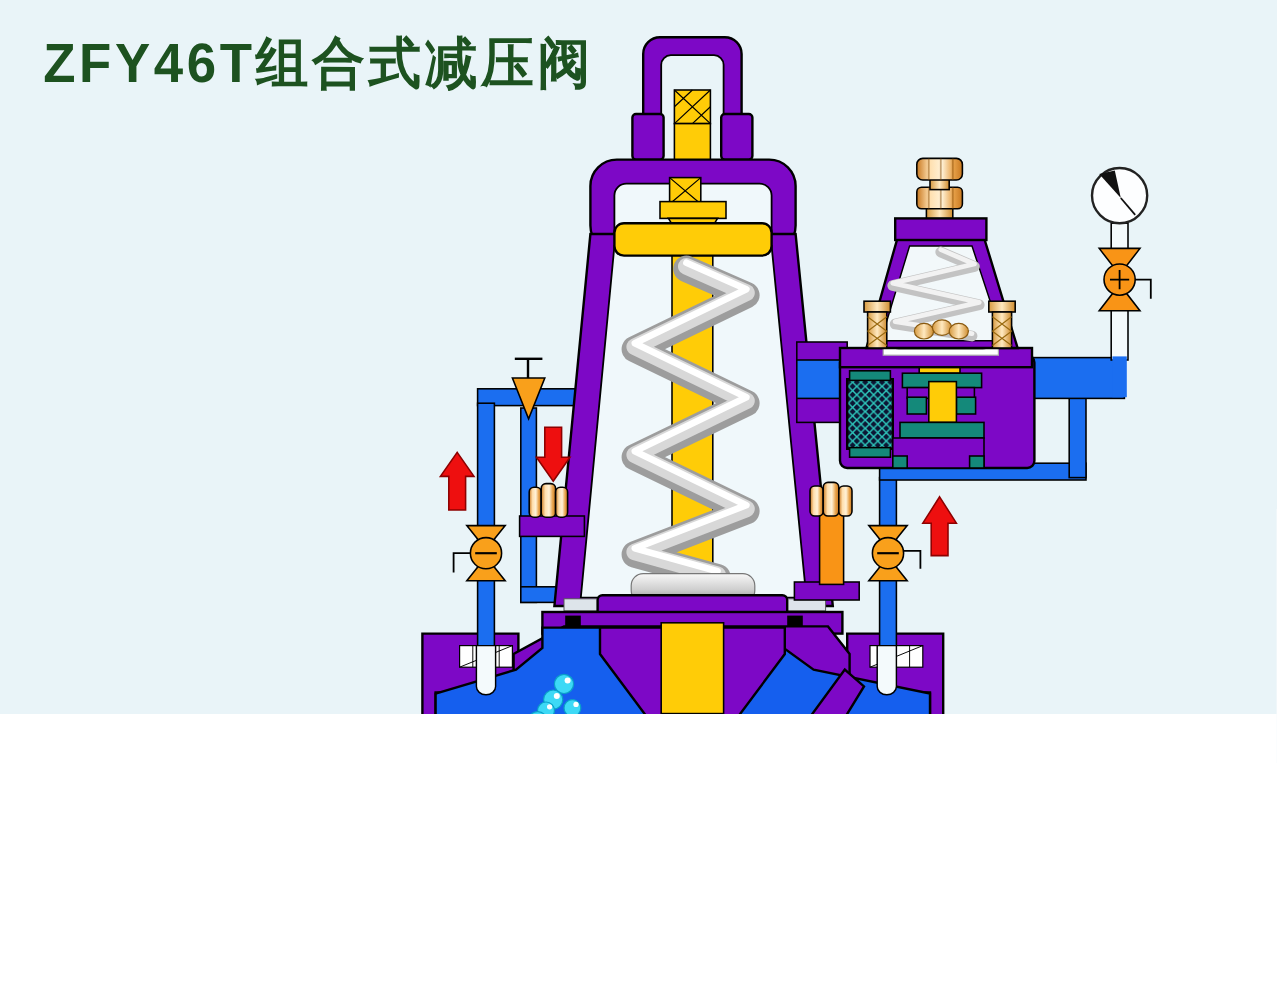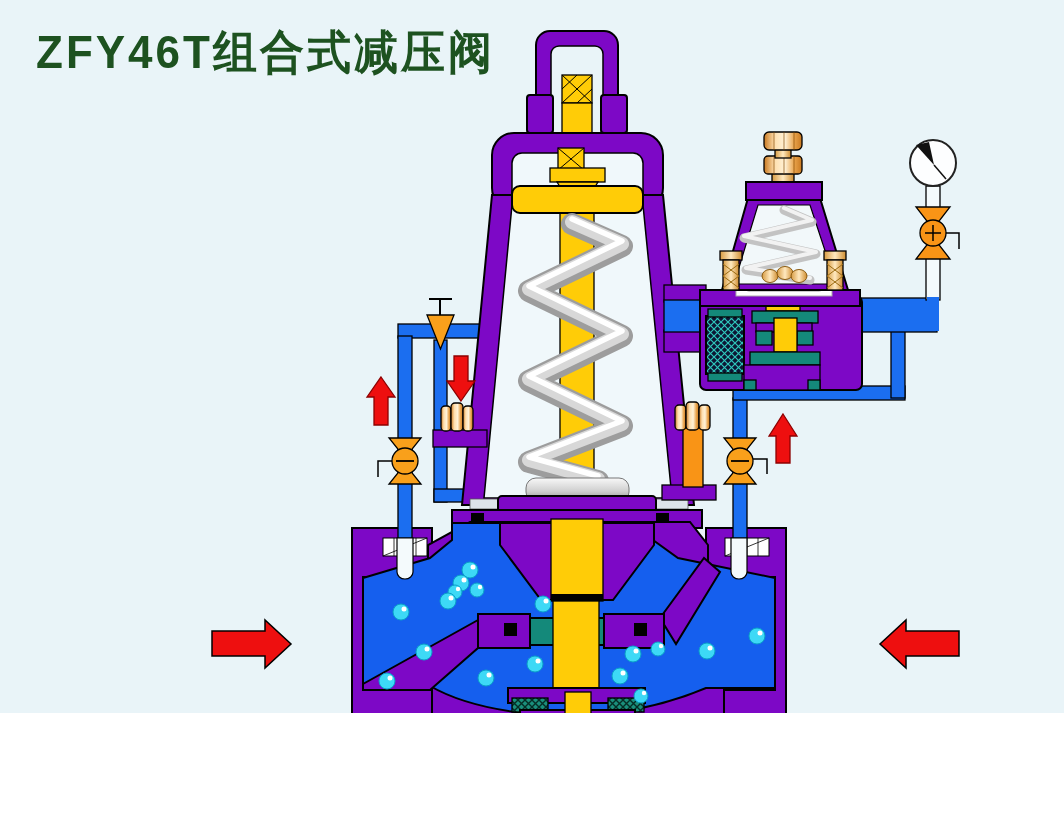--- a/index.html
+++ b/index.html
@@ -1,17 +1,17 @@
 <!DOCTYPE html>
 <html><head>
 <meta charset="utf-8">
 <style>
   html,body{margin:0;padding:0;}
   body{font-family:"Liberation Sans","DejaVu Sans",sans-serif;}
-  #stage{position:relative;width:1064px;height:713px;background:#e9f4f8;overflow:hidden;}
+  #stage{position:relative;width:1064px;height:595px;background:#e9f4f8;overflow:hidden;}
   #title{
     position:absolute;left:36px;top:22px;
     font-size:44px;font-weight:bold;color:#1d5220;
     letter-spacing:3px;white-space:nowrap;
     transform:scaleY(1.05);transform-origin:left top;
   }
   svg{position:absolute;left:0;top:0;}
   .outline{stroke:#000;stroke-width:2;}
   .thin{stroke:#000;stroke-width:1.3;}
 </style>

